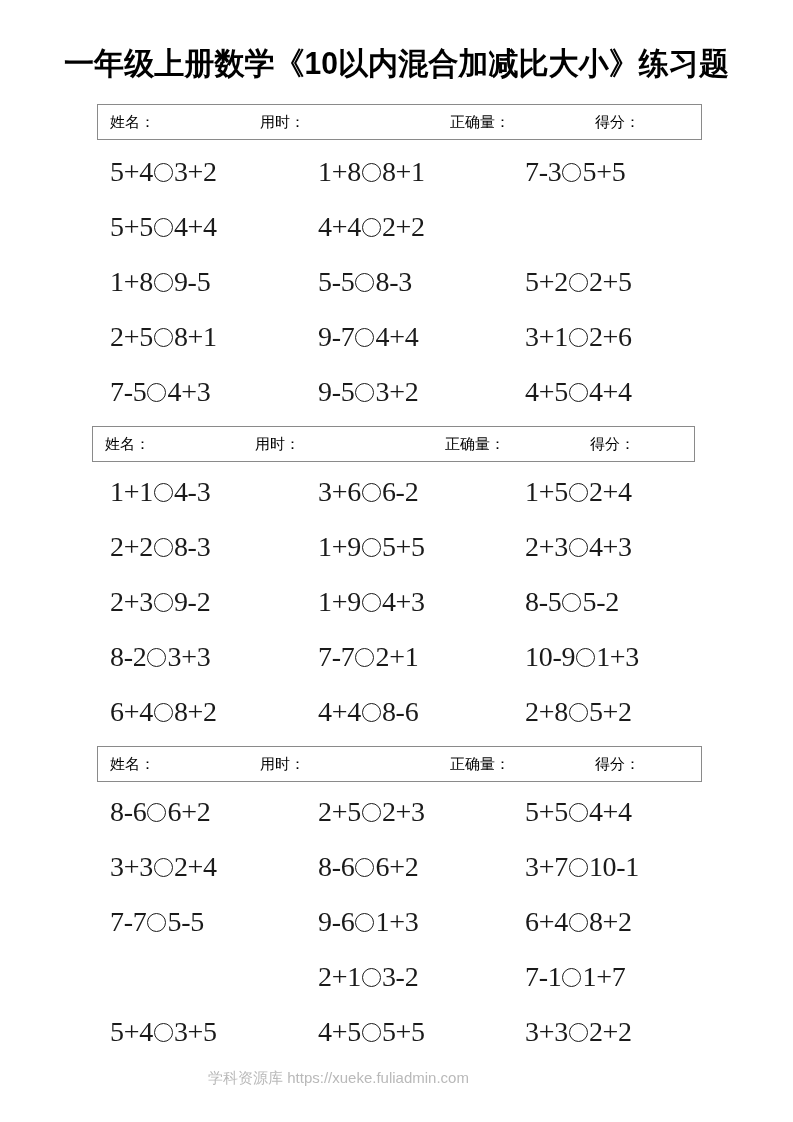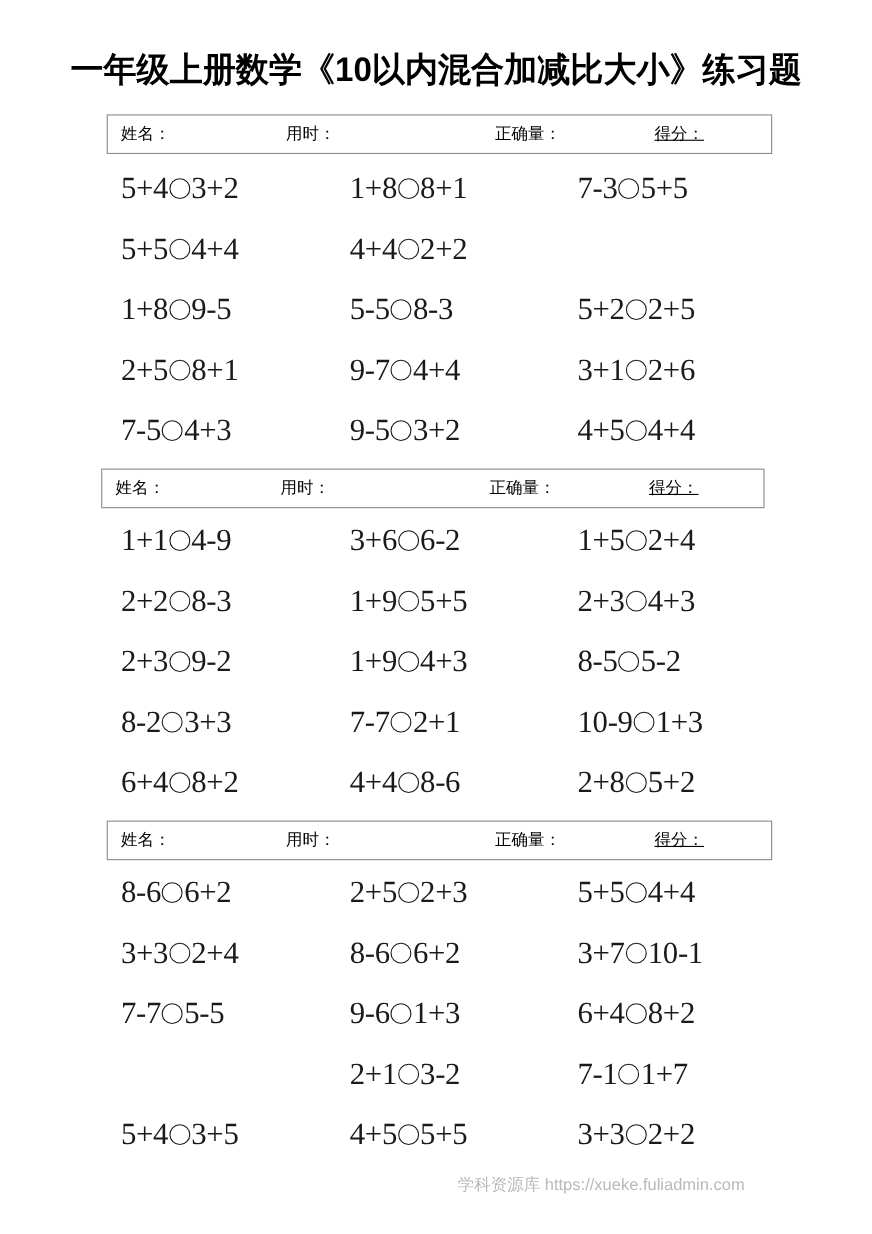--- a/index.html
+++ b/index.html
@@ -59,21 +59,21 @@
   .info-field {
     font-family: "Liberation Sans", "DejaVu Sans", sans-serif;
     font-size: 15px;
     line-height: 20px;
     color: #000000;
     white-space: nowrap;
   }
   .f-name  { width: 150px; }
   .f-time  { width: 190px; }
   .f-count { width: 145px; }
-  .f-score { width: auto; text-decoration: underline; }
+  .f-score { width: auto; }
 
   
   .block {
     position: absolute;
     left: 0;
     width: 793px;
   }
   .prow {
     position: relative;
     height: 55px;
@@ -105,21 +105,21 @@
     top: -2px;
     margin: 0 1px;
   }
 
   
   .footer {
     position: absolute;
     left: 0;
     top: 1068px;
     width: 677px;
-    text-align: right;
+    text-align: center;
     font-family: "Liberation Sans", "DejaVu Sans", sans-serif;
     font-size: 15px;
     line-height: 20px;
     color: #b9b9b9;
     white-space: nowrap;
   }
 </style>
 </head>
 <body>
 
@@ -167,21 +167,21 @@
     <div class="row">
       <span class="info-field f-name">姓名：</span>
       <span class="info-field f-time">用时：</span>
       <span class="info-field f-count">正确量：</span>
       <span class="info-field f-score">得分：</span>
     </div>
   </div>
 
   <div class="block" id="block-2" style="top:472px;">
       <div class="prow">
-        <div class="cell c0"><span>1+1</span><span class="op-circle"></span><span>4-9</span></div>
+        <div class="cell c0"><span>1+1</span><span class="op-circle"></span><span>4-3</span></div>
         <div class="cell c1"><span>3+6</span><span class="op-circle"></span><span>6-2</span></div>
         <div class="cell c2"><span>1+5</span><span class="op-circle"></span><span>2+4</span></div>
       </div>
       <div class="prow">
         <div class="cell c0"><span>2+2</span><span class="op-circle"></span><span>8-3</span></div>
         <div class="cell c1"><span>1+9</span><span class="op-circle"></span><span>5+5</span></div>
         <div class="cell c2"><span>2+3</span><span class="op-circle"></span><span>4+3</span></div>
       </div>
       <div class="prow">
         <div class="cell c0"><span>2+3</span><span class="op-circle"></span><span>9-2</span></div>

